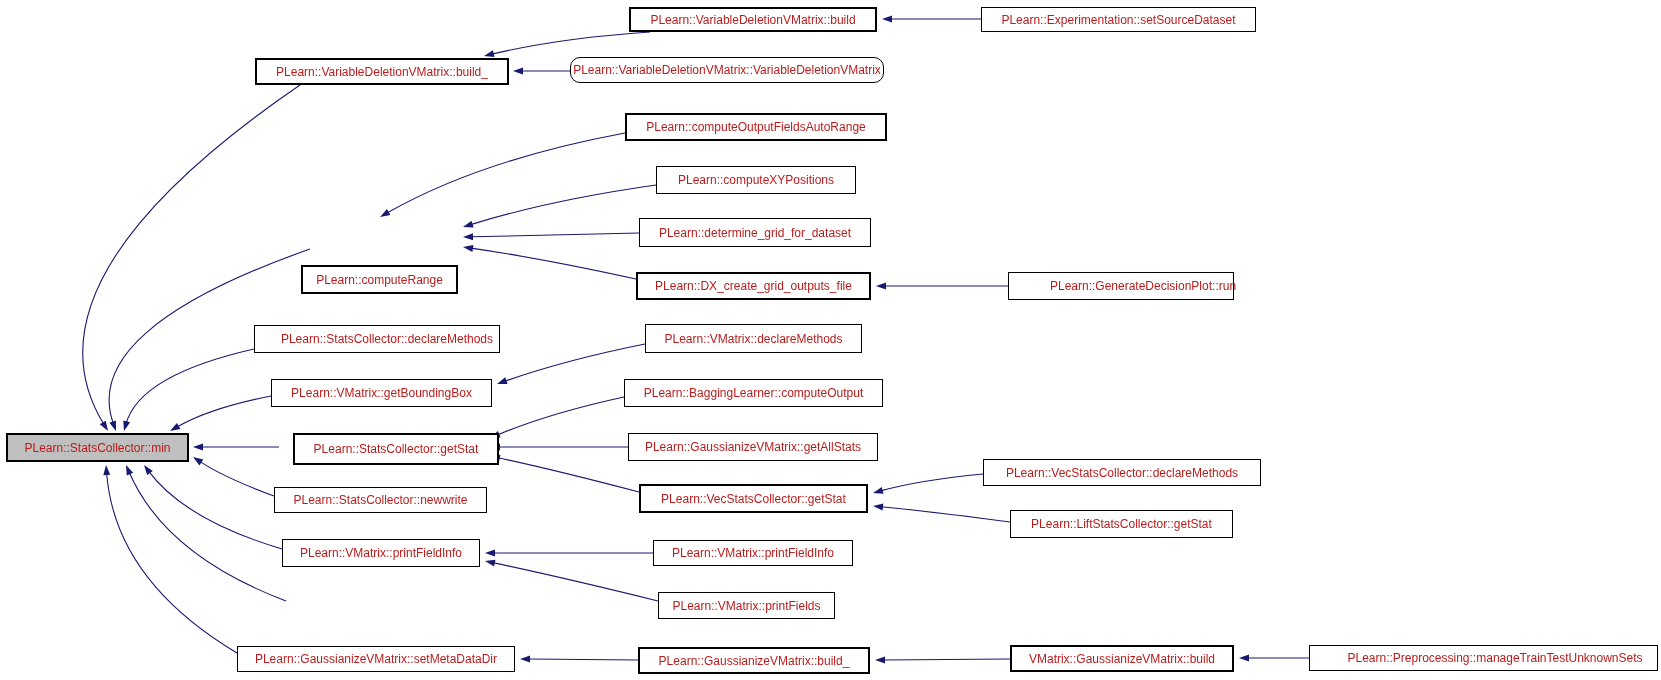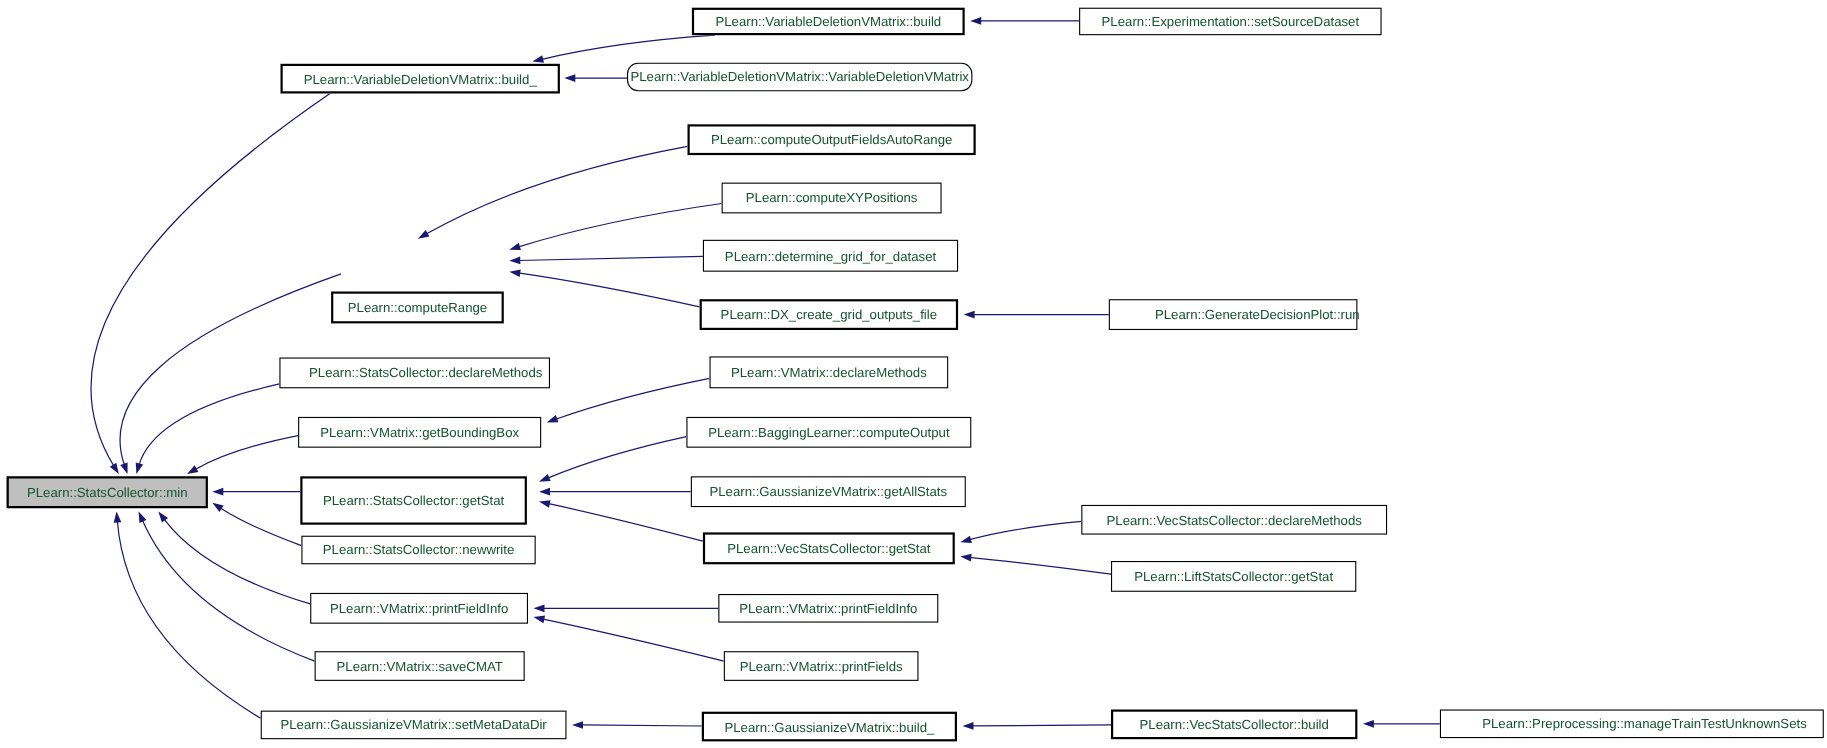--- a/index.html
+++ b/index.html
@@ -25,21 +25,21 @@
   .node {
     position: absolute;
     box-sizing: border-box;
     background: #ffffff;
     border: 1px solid #000000;
     display: flex;
     align-items: center;
     justify-content: center;
     white-space: nowrap;
     font-size: 12px;
-    color: #14532d;
+    color: #b91c1c;
     cursor: pointer;
     z-index: 2;
     text-align: right;
   }
   .node.thick { border-width: 2px; }
   .node.highlighted { background: #bfbfbf; }
   .edge-path {
     fill: none;
     stroke: #191970;
     stroke-width: 1.1px;
@@ -206,21 +206,21 @@
     </div>
     <div class="node" style="left: 271px; top: 379px; width: 221px; height: 28px;">
       <span>PLearn::VMatrix::getBoundingBox</span>
     </div>
     <div class="node" style="left: 624px; top: 379px; width: 259px; height: 28px;">
       <span>PLearn::BaggingLearner::computeOutput</span>
     </div>
     <div class="node thick highlighted" style="left: 6px; top: 433px; width: 183px; height: 29px;">
       <span>PLearn::StatsCollector::min</span>
     </div>
-    <div class="node thick" style="left: 273px; top: 433px; width: 206px; height: 44px;">
+    <div class="node thick" style="left: 293px; top: 433px; width: 206px; height: 32px;">
       <span>PLearn::StatsCollector::getStat</span>
     </div>
     <div class="node" style="left: 628px; top: 433px; width: 250px; height: 28px;">
       <span>PLearn::GaussianizeVMatrix::getAllStats</span>
     </div>
     <div class="node" style="left: 983px; top: 459px; width: 278px; height: 27px;">
       <span>PLearn::VecStatsCollector::declareMethods</span>
     </div>
     <div class="node" style="left: 274px; top: 487px; width: 213px; height: 26px;">
       <span>PLearn::StatsCollector::newwrite</span>
@@ -230,31 +230,28 @@
     </div>
     <div class="node" style="left: 1010px; top: 510px; width: 223px; height: 28px;">
       <span>PLearn::LiftStatsCollector::getStat</span>
     </div>
     <div class="node" style="left: 282px; top: 539px; width: 198px; height: 28px;">
       <span>PLearn::VMatrix::printFieldInfo</span>
     </div>
     <div class="node" style="left: 653px; top: 540px; width: 200px; height: 26px;">
       <span>PLearn::VMatrix::printFieldInfo</span>
     </div>
-    <div class="node" style="left: 286px; top: 592px; width: 191px; height: 27px;">
-      <span>PLearn::VMatrix::saveCMAT</span>
-    </div>
     <div class="node" style="left: 658px; top: 592px; width: 177px; height: 27px;">
       <span>PLearn::VMatrix::printFields</span>
     </div>
     <div class="node" style="left: 237px; top: 646px; width: 278px; height: 26px;">
       <span>PLearn::GaussianizeVMatrix::setMetaDataDir</span>
     </div>
     <div class="node thick" style="left: 638px; top: 647px; width: 232px; height: 27px;">
       <span>PLearn::GaussianizeVMatrix::build_</span>
     </div>
     <div class="node thick" style="left: 1010px; top: 645px; width: 224px; height: 27px;">
-      <span>PLearn::VecStatsCollector::build</span>
+      <span>VMatrix::GaussianizeVMatrix::build</span>
     </div>
     <div class="node" style="left: 1309px; top: 645px; width: 349px; height: 26px; padding-left: 23px;">
       <span>PLearn::Preprocessing::manageTrainTestUnknownSets</span>
     </div>
   </div>
 
 </body></html>

